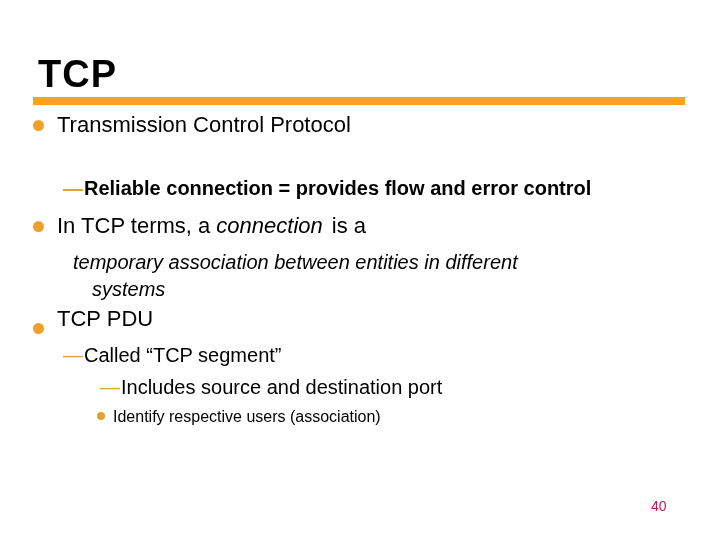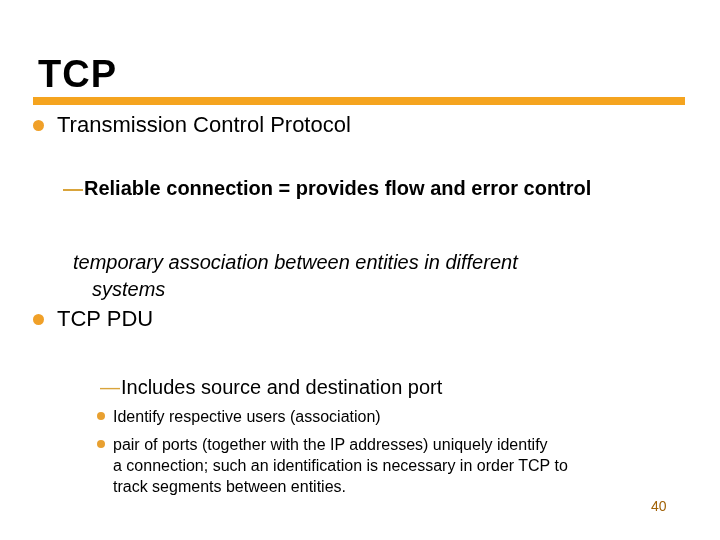--- a/index.html
+++ b/index.html
@@ -95,55 +95,56 @@
   }
   .l4 .wrap-text {
     white-space: pre-line;
     max-width: 585px;
   }
   .page-number {
     position: absolute;
     left: 651px;
     top: 498px;
     font-size: 14px;
-    color: #a16207;
+    color: #be185d;
   }
 </style>
 </head>
 <body>
 
 <div class="slide">
 
   <div class="title">TCP</div>
   <div class="title-rule"></div>
 
   <div class="line l1" style="top:110px;">
     <span class="dot-l1"></span>
     <span>Transmission Control Protocol</span>
   </div>
   <div class="line l2" style="top:175px;font-weight:bold;">
     <span class="dash">—</span><span>Reliable connection = provides flow and error control</span>
   </div>
 
+  <div class="line l1" style="top:211px;">
+    <span class="dot-l1"></span>
+    <span><span>In TCP terms, a </span><span class="emph">connection</span><span>is a</span></span>
+  </div>
   <div class="italic-para">temporary association between entities in different
 systems</div>
 
-  <div class="line l1" style="top:304px;">
+  <div class="line l1" style="top:304px;align-items:flex-end;">
     <span class="dot-l1"></span>
     <span>TCP PDU</span>
+  </div>
+  <div class="line l2" style="top:342px;">
+    <span class="dash">—</span><span>Called “TCP segment”</span>
   </div>
   <div class="line l2" style="top:374px;margin-left:37px;">
     <span class="dash">—</span><span>Includes source and destination port</span>
   </div>
   <div class="l4" style="top:406px;">
     <span class="dot-l4"></span>
     <span class="wrap-text">Identify respective users (association)</span>
   </div>
-  <div class="l4" style="top:434px;">
-    <span class="dot-l4"></span>
-    <span class="wrap-text">pair of ports (together with the IP addresses) uniquely identify
-a connection; such an identification is necessary in order TCP to
-track segments between entities.</span>
-  </div>
 
   <div class="page-number">40</div>
 
 </div>
 
 </body></html>

